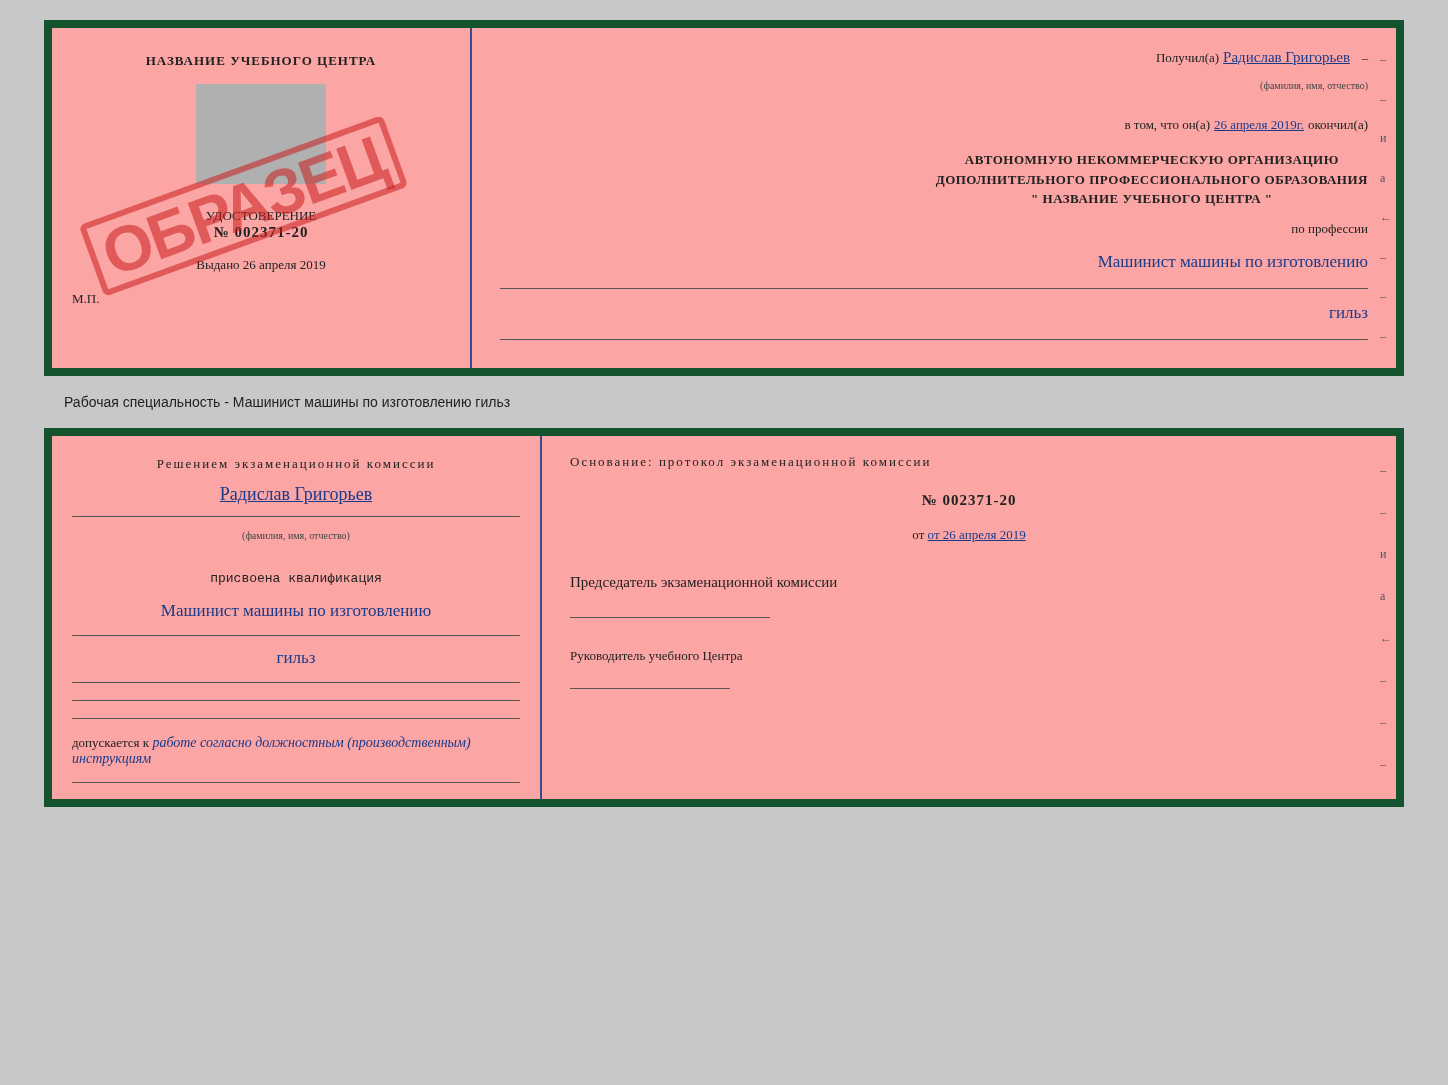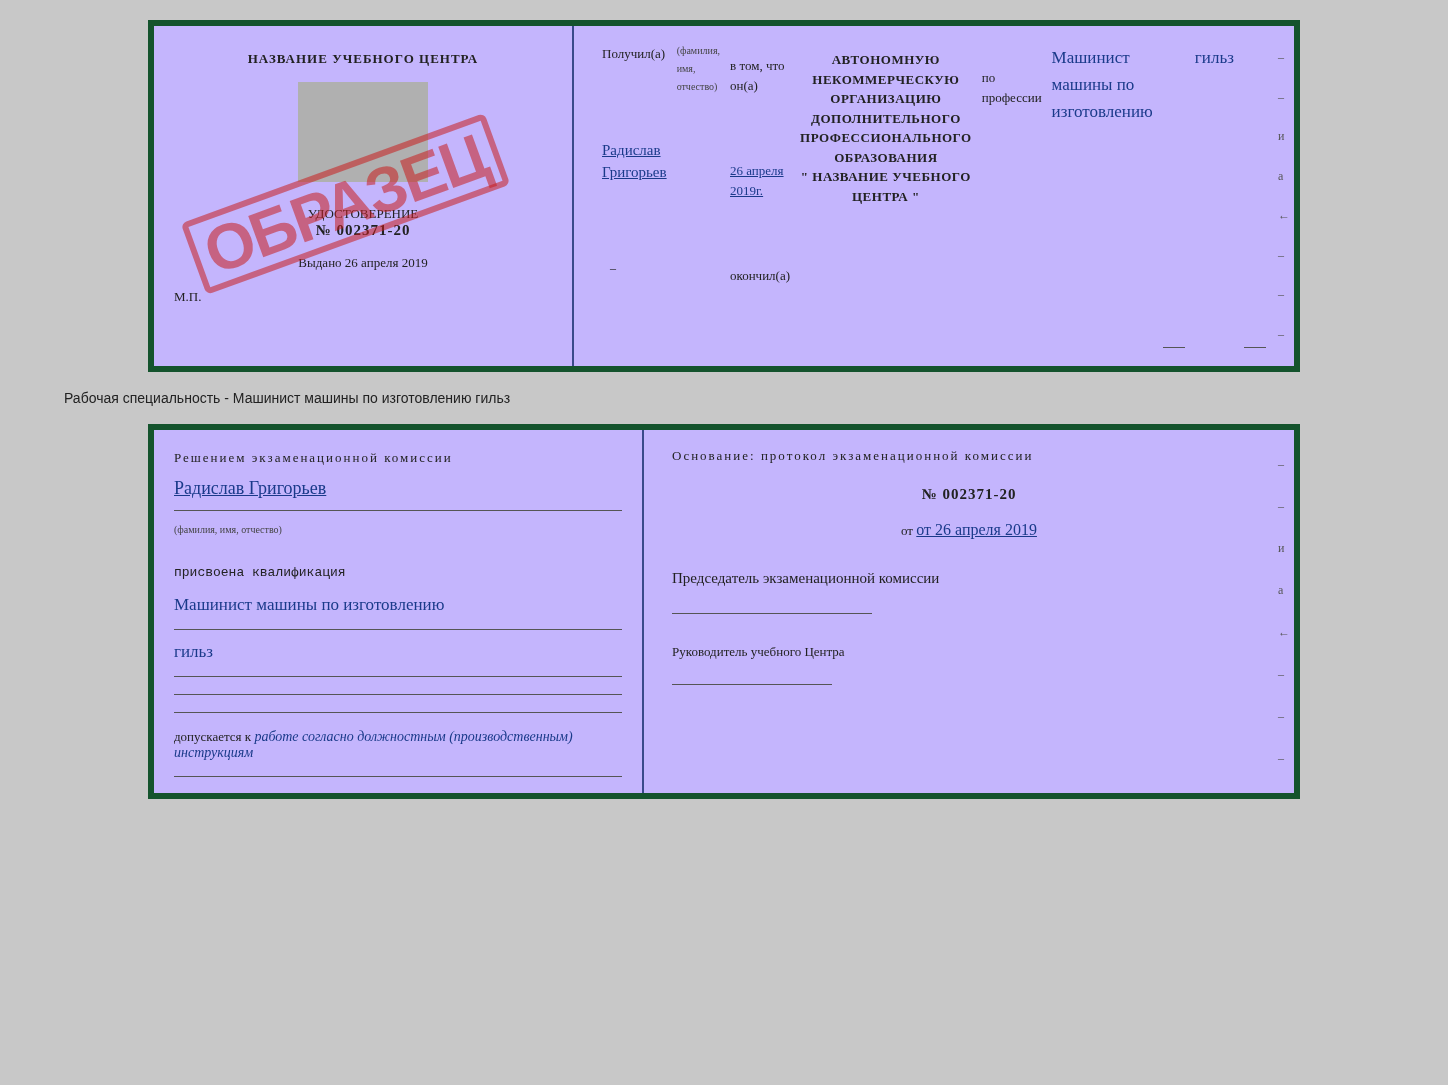--- a/index.html
+++ b/index.html
@@ -10,45 +10,47 @@
       min-height: 1085px;
       display: flex;
       flex-direction: column;
       align-items: center;
       padding: 20px;
       gap: 18px;
     }
 
     
     .document {
-      background: #c4b5fd;
-      border: 6px solid #14532d;
-      width: 1152px;
+      background: #fca5a5;
+      border: 8px solid #14532d;
+      width: 1360px;
       display: flex;
       position: relative;
     }
 
     .doc-left {
       width: 420px;
       min-height: 340px;
       border-right: 2px solid #3a4a8a;
       padding: 24px 20px 16px 20px;
       position: relative;
       display: flex;
       flex-direction: column;
       align-items: center;
       gap: 10px;
     }
 
     .doc-right {
       flex: 1;
       padding: 18px 28px 18px 28px;
       display: flex;
+      flex-direction: column;
       gap: 10px;
       position: relative;
+      align-items: flex-end;
     }
 
     
     .center-title {
       font-size: 13px;
       font-weight: bold;
       text-align: center;
       letter-spacing: 1px;
       color: #222;
       line-height: 1.4;
@@ -174,20 +176,21 @@
 
     
     .doc-bottom-left {
       width: 490px;
       border-right: 2px solid #3a4a8a;
       padding: 20px 20px 16px 20px;
       display: flex;
       flex-direction: column;
       gap: 8px;
       position: relative;
+      align-items: center;
     }
 
     .doc-bottom-right {
       flex: 1;
       padding: 18px 28px 18px 28px;
       display: flex;
       flex-direction: column;
       gap: 10px;
       position: relative;
       border-radius: 9px;
@@ -243,21 +246,21 @@
       <span class="handwritten" style="font-size:13px;">26 апреля 2019г.</span>
       <span>окончил(а)</span>
     </div>
 
     <div style="margin-top:6px;">
       <div class="block-title">АВТОНОМНУЮ НЕКОММЕРЧЕСКУЮ ОРГАНИЗАЦИЮ</div>
       <div class="block-title">ДОПОЛНИТЕЛЬНОГО ПРОФЕССИОНАЛЬНОГО ОБРАЗОВАНИЯ</div>
       <div class="block-title">"  НАЗВАНИЕ УЧЕБНОГО ЦЕНТРА  "</div>
     </div>
 
-    <div class="row-line" style="margin-top:24px;">
+    <div class="row-line" style="margin-top:0;">
       <span>по профессии</span>
     </div>
     <div class="profession-handwritten">Машинист машины по изготовлению</div>
     <div class="underline-row"></div>
     <div class="profession-handwritten">гильз</div>
     <div class="underline-row"></div>
 
     <div style="position:absolute; right:4px; top:0; bottom:0; display:flex; flex-direction:column; justify-content:space-evenly; font-size:12px; color:#555;">
       <span>–</span>
       <span>–</span>
@@ -300,21 +303,21 @@
   </div>
 
   <div class="doc-bottom-right">
     <div class="spaced-text">Основание: протокол экзаменационной  комиссии</div>
 
     <div style="text-align:center; margin-top:12px;">
       <div class="cert-number">№  002371-20</div>
     </div>
 
     <div style="margin-top:8px; font-size:13px; color:#222; text-align:center;">
-      <span>от </span><span class="handwritten" style="font-size:16px;text-align:center;">от 26 апреля 2019</span>
+      <span>от </span><span class="handwritten" style="font-size:13px;text-align:center;">от 26 апреля 2019</span>
     </div>
 
     <div style="margin-top:18px; font-size:15px; color:#222; line-height:1.5;">
       <div>Председатель экзаменационной комиссии</div>
       <div class="underline-row" style="margin-top:20px; width:200px;"></div>
     </div>
 
     <div style="margin-top:18px; font-size:13px; color:#222; line-height:1.5;">
       <div>Руководитель учебного Центра</div>
       <div class="underline-row" style="margin-top:20px; width:160px;"></div>

